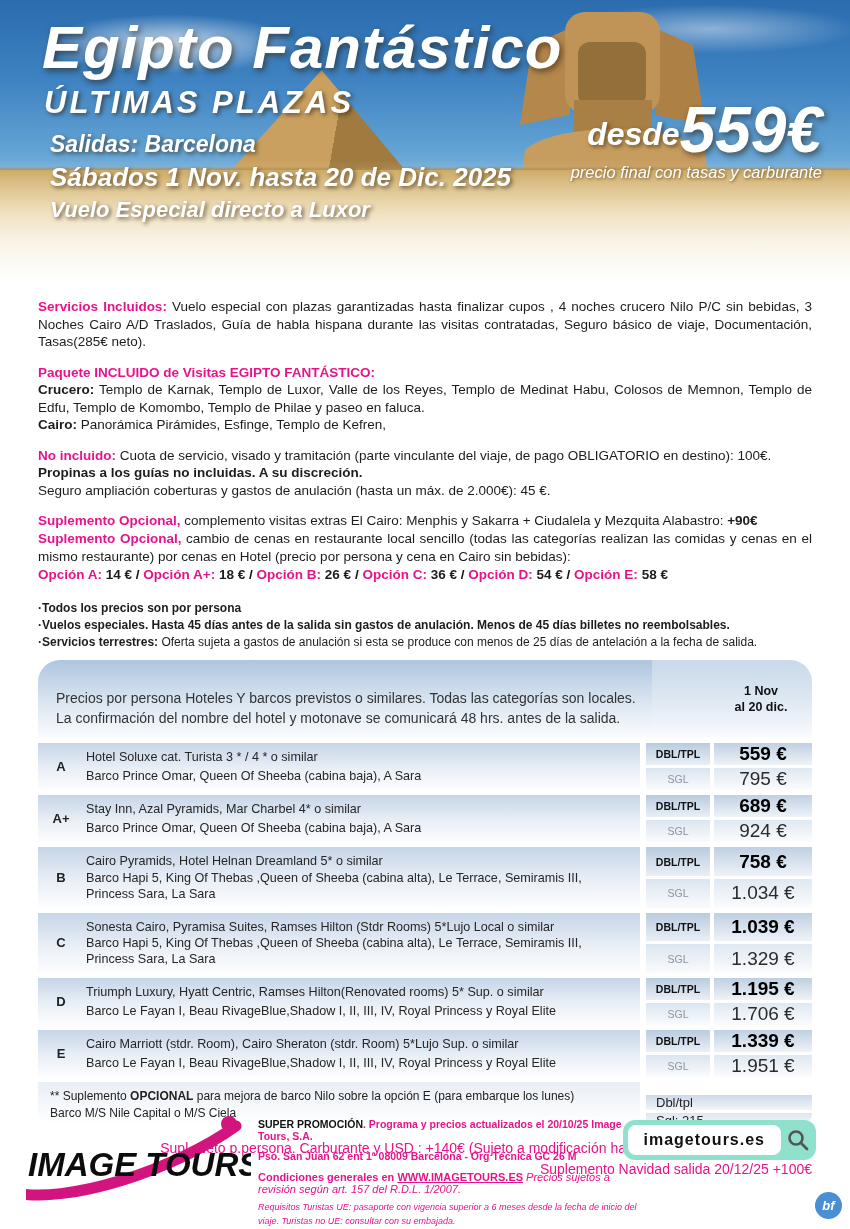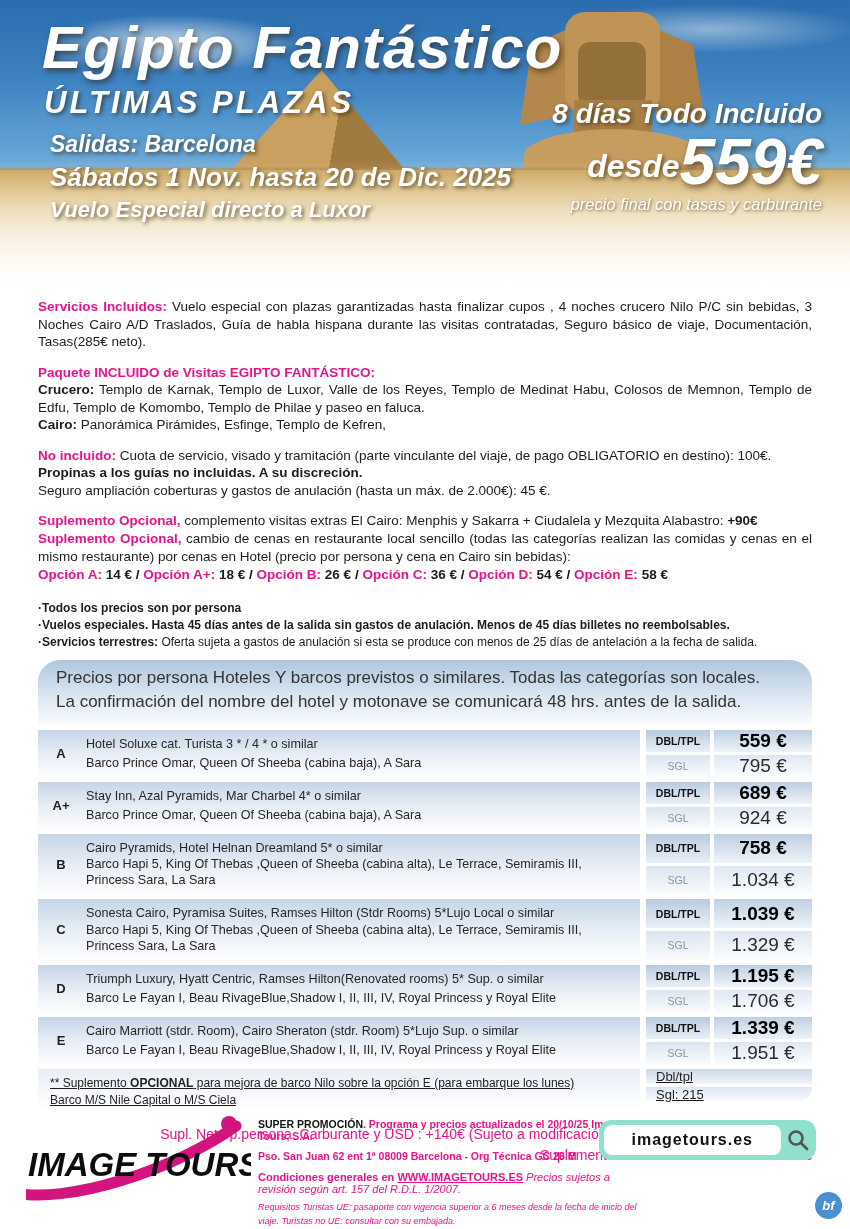--- a/index.html
+++ b/index.html
@@ -46,37 +46,37 @@
   .sec { margin-bottom:13px; }
   .ital { }
   .opt-line { font-size:13.5px; font-weight:bold; margin-top:1px; }
   .opt-line .sep { color:#111; }
   .notes { font-size:12px; line-height:1.45; margin-top:16px; }
 
   
   .ptable { margin-top:8px; }
   .t-head { display:flex; border-radius:22px 22px 0 0; overflow:hidden;
             background:linear-gradient(180deg,#aec6de 0%,#dbe6f1 55%,#fbfcfe 100%); }
-  .t-head-left { flex:1; padding:6px 0 10px 18px; font-size:17px; color:#333; line-height:1.45; }
+  .t-head-left { flex:1; padding:28px 0 10px 18px; font-size:14px; color:#333; line-height:1.45; }
   .t-head-right { width:160px; display:flex; align-items:center; justify-content:center; padding-left:58px;
                   font-size:12.5px; font-weight:bold; color:#111; text-align:center; line-height:1.3;
                   background:linear-gradient(180deg, rgba(255,255,255,.35), rgba(255,255,255,0)); }
   .t-row { display:flex; margin-top:5px; align-items:stretch; }
   .t-left { flex:1; display:flex; background:linear-gradient(180deg,#c6d5e7 0%,#e9eff6 55%,#fdfdfe 100%); }
   .t-cat { width:46px; display:flex; align-items:center; justify-content:center; font-weight:bold; font-size:13px; color:#222; }
   .t-desc { flex:1; padding:6px 10px 6px 2px; font-size:12.6px; line-height:1.28; color:#262626; display:flex; flex-direction:column; justify-content:space-between; }
   .t-right { width:166px; margin-left:6px; display:flex; flex-direction:column; gap:3px; }
   .t-sub { flex:1; display:flex; gap:4px; }
   .t-lab { width:64px; display:flex; align-items:center; justify-content:center; font-size:10.5px; }
   .t-val { flex:1; display:flex; align-items:center; justify-content:center; font-size:19px; }
   .t-sub.dbl .t-lab { font-weight:bold; color:#111; background:linear-gradient(180deg,#b9cbdf,#e9eff6); }
   .t-sub.dbl .t-val { font-weight:bold; color:#000; background:linear-gradient(180deg,#bfd0e2,#eef3f8); }
   .t-sub.sgl .t-lab { color:#8a94a3; background:linear-gradient(180deg,#dbe5f0,#fafbfd); }
   .t-sub.sgl .t-val { color:#2b2b2b; background:linear-gradient(180deg,#dfe8f2,#fbfcfe); }
-  .t-foot { display:flex; margin-top:5px; align-items:flex-start;text-decoration:underline; }
+  .t-foot { display:flex; margin-top:5px; align-items:flex-end; }
   .t-foot-left { flex:1; padding:6px 0 6px 12px; font-size:12px; line-height:1.4; color:#222;
                  background:linear-gradient(180deg,#e9eef5 0%,#ffffff 90%); border-radius:0 0 0 18px; }
   .t-foot-right { width:166px; margin-left:6px; display:flex; flex-direction:column; gap:3px; }
   .t-foot-cell { flex:1; display:flex; align-items:center; padding-left:10px; font-size:13px; color:#222; }
   .t-foot-cell.c1 { background:linear-gradient(180deg,#cdd9e8,#f2f5fa); }
   .t-foot-cell.c2 { background:linear-gradient(180deg,#dde6f0,#fbfcfe); border-radius:0 0 18px 0; }
 
   .supl-final { text-align:right; padding:10px 38px 0 38px; font-size:14px; line-height:1.5; color:#e6148c; }
 
   
@@ -84,21 +84,21 @@
   .logo { position:absolute; left:26px; top:8px; }
   .f-center { position:absolute; left:258px; top:12px; width:390px; }
   .f-line1 { font-size:10.5px; margin-bottom:8px; }
   .f-line1 b { color:#111; }
   .f-line2 { font-size:10.5px; color:#e6148c; font-weight:bold; margin-bottom:9px; }
   .f-line3 { font-size:11px; color:#e6148c; margin-bottom:6px; }
   .f-line3 a { color:#e6148c; font-weight:bold; }
   .f-small { font-size:9px; color:#e6148c; font-style:italic; line-height:1.5; }
   .web-pill { position:absolute; right:34px; top:14px; background:#8fe0cd; border-radius:12px; padding:5px;
               display:flex; align-items:center; gap:4px; cursor:pointer; }
-  .web-box { background:#fff; border-radius:8px; padding:6px 28px; font-size:16px; font-weight:bold; color:#111; letter-spacing:1px; }
+  .web-box { background:#fff; border-radius:8px; padding:6px 16px; font-size:16px; font-weight:bold; color:#111; letter-spacing:1px; }
   .bf-badge { position:absolute; right:8px; top:86px; width:27px; height:27px; border-radius:50%;
               background:#4a8fd4; color:#fff; font-size:13px; font-weight:bold; font-style:italic;
               display:flex; align-items:center; justify-content:center; }
 </style>
 </head>
 <body>
 
 <div class="page">
 
   <div class="hero">
@@ -120,21 +120,20 @@
 
     <div class="hero-left">
       <div class="hero-title">Egipto Fantástico</div>
       <div class="hero-sub">ÚLTIMAS PLAZAS</div>
       <div class="hero-line1">Salidas: Barcelona</div>
       <div class="hero-line2">Sábados 1 Nov. hasta 20 de Dic. 2025</div>
       <div class="hero-line3">Vuelo Especial directo a Luxor</div>
     </div>
 
     <div class="hero-right">
-      <div class="hr-dias">8 días Todo Incluido</div>
       <div class="hr-price-row">
         <span class="hr-desde">desde</span>
         <span class="hr-precio">559€</span>
       </div>
       <div class="hr-nota">precio final con tasas y carburante</div>
     </div>
   </div>
 
   <div class="content">
 
@@ -191,20 +190,24 @@
       <b>·Servicios terrestres:</b>
       <span>Oferta sujeta a gastos de anulación si esta se produce con menos de 25 días de antelación a la fecha de  salida.</span>
     </div>
 
     <div class="ptable">
       <div class="t-head">
         <div class="t-head-left">
           <span>Precios por persona Hoteles Y barcos previstos o similares. Todas las categorías son locales.</span><br>
           <span>La confirmación del nombre del hotel y motonave se comunicará 48 hrs. antes de la salida.</span>
         </div>
+        <div class="t-head-right">
+          <span><span>1 Nov</span><br>
+          <span>al 20 dic.</span></span>
+        </div>
       </div>
 
       <div class="t-row">
         <div class="t-left">
           <div class="t-cat">A</div>
           <div class="t-desc">
             <span>Hotel Soluxe  cat. Turista 3 * / 4 * o similar</span>
             <span>Barco Prince Omar, Queen Of Sheeba (cabina baja), A Sara</span>
           </div>
         </div>

